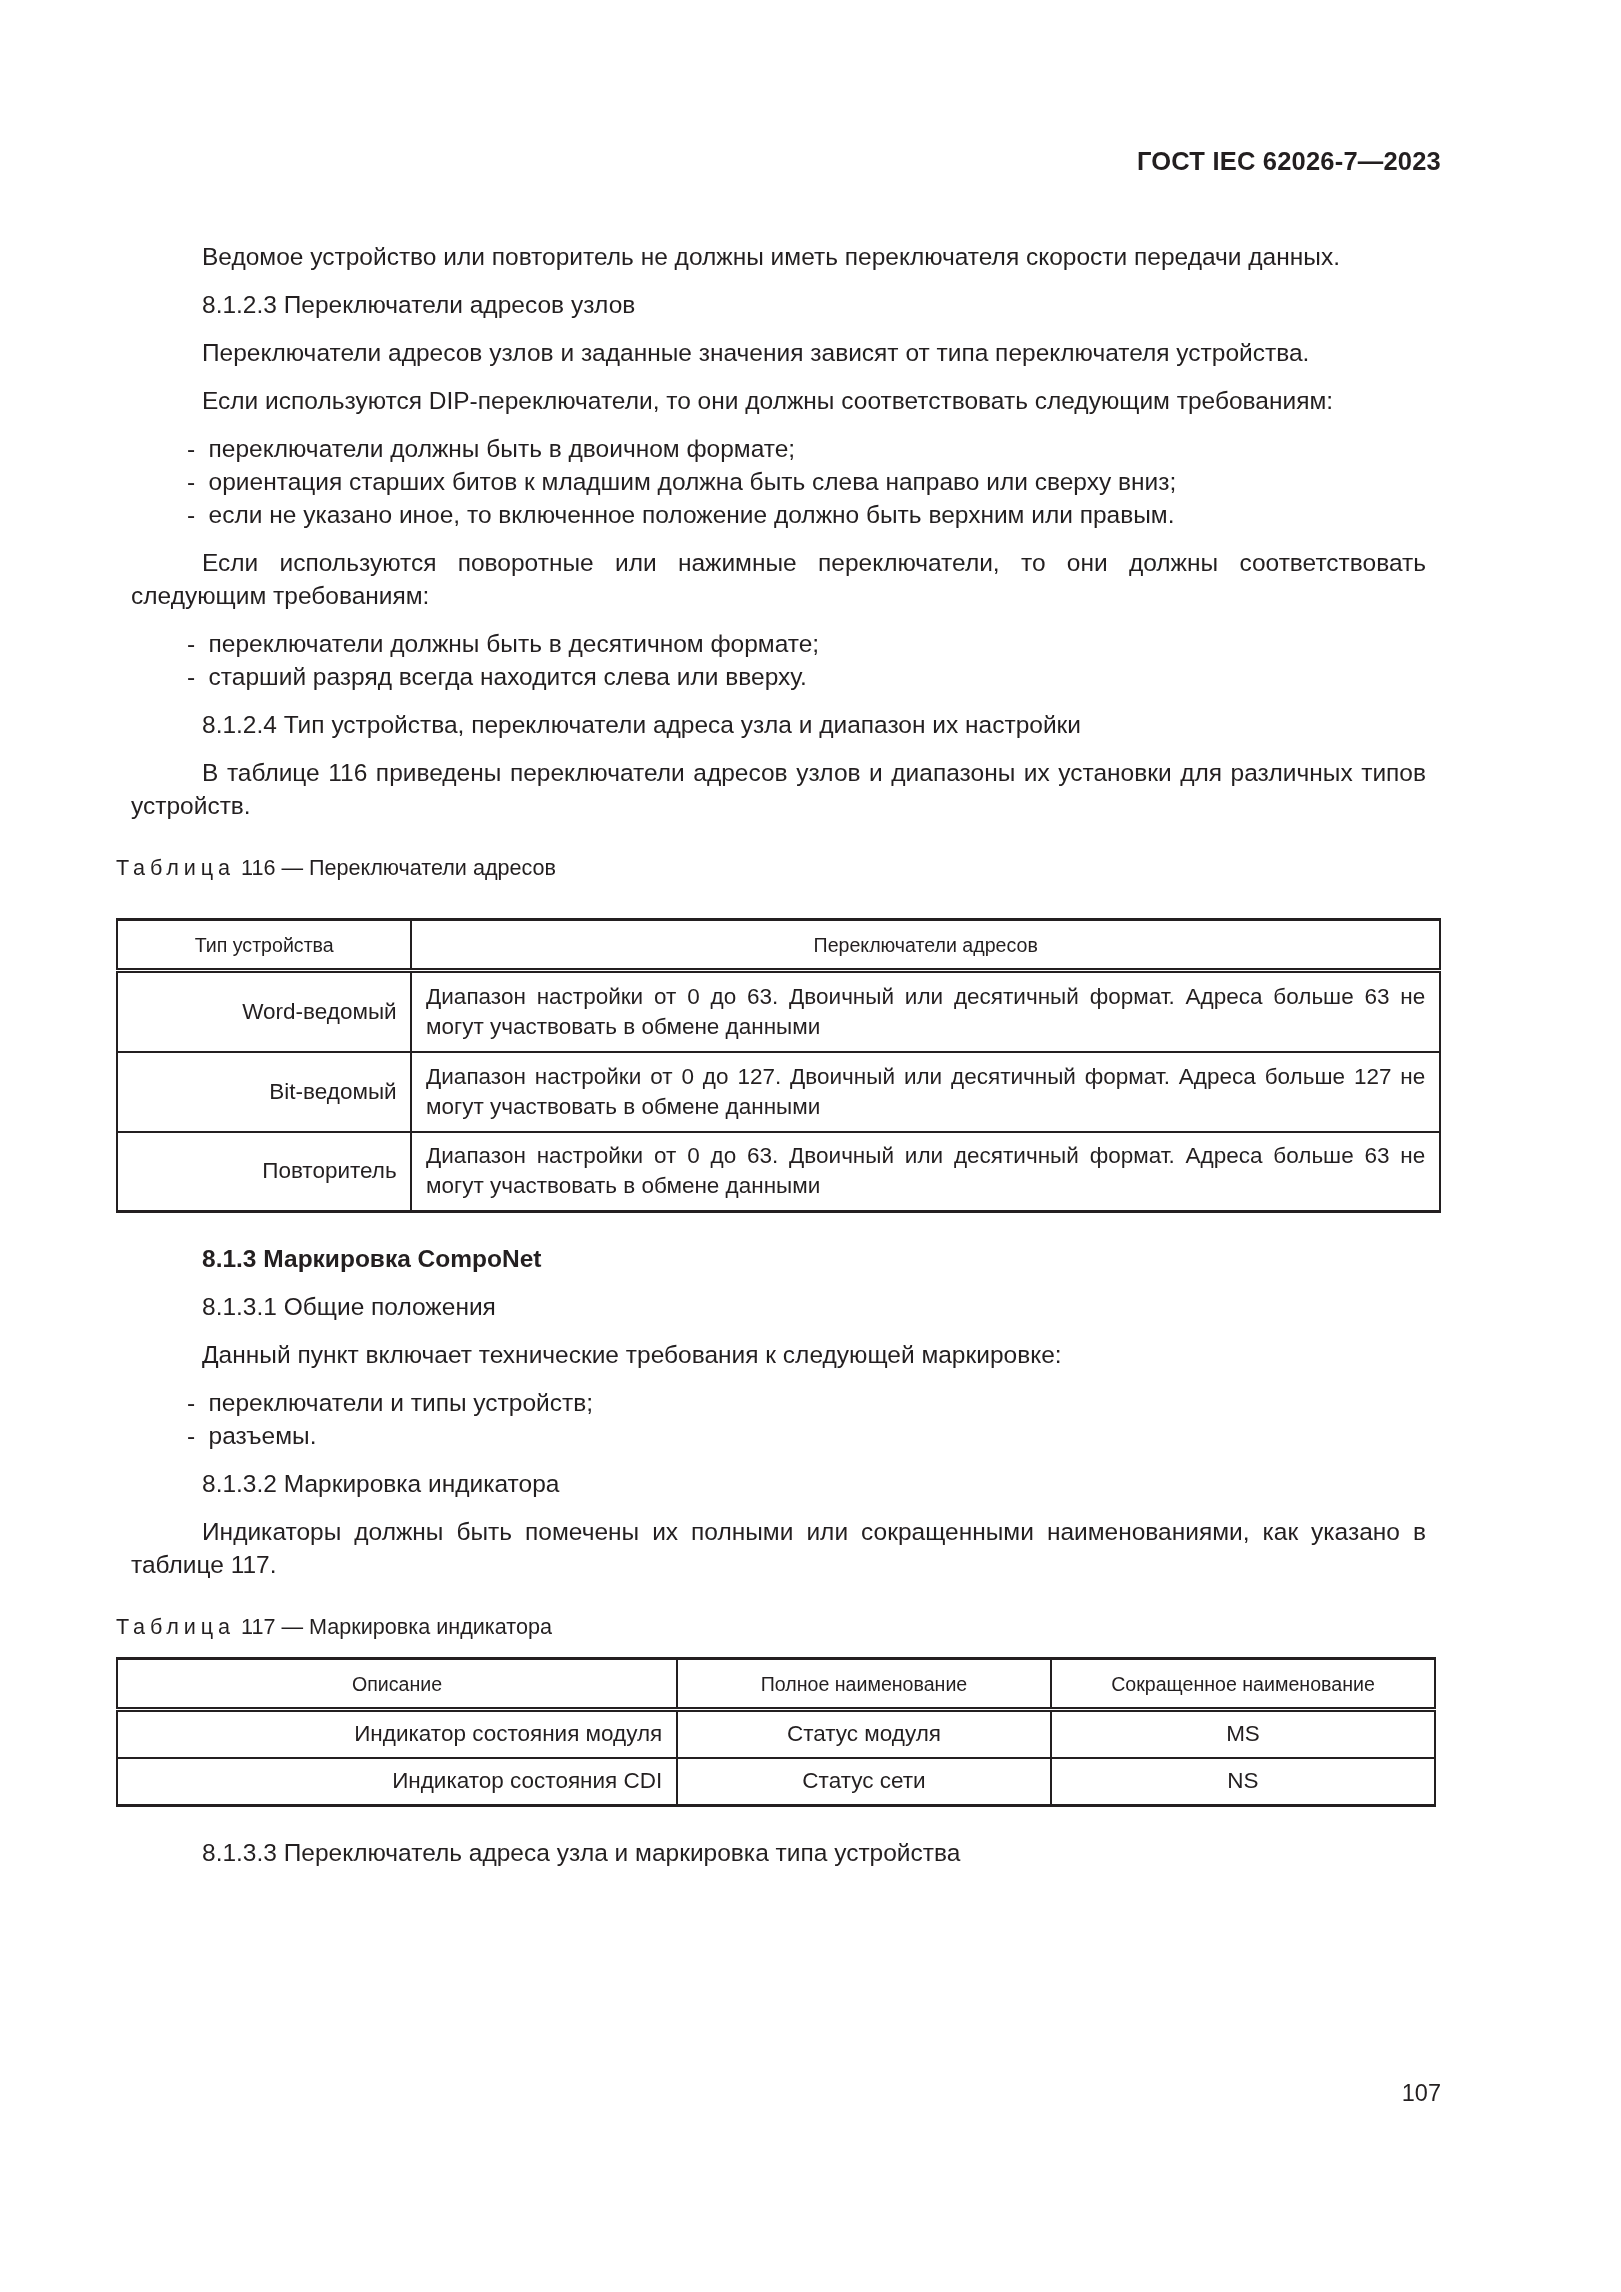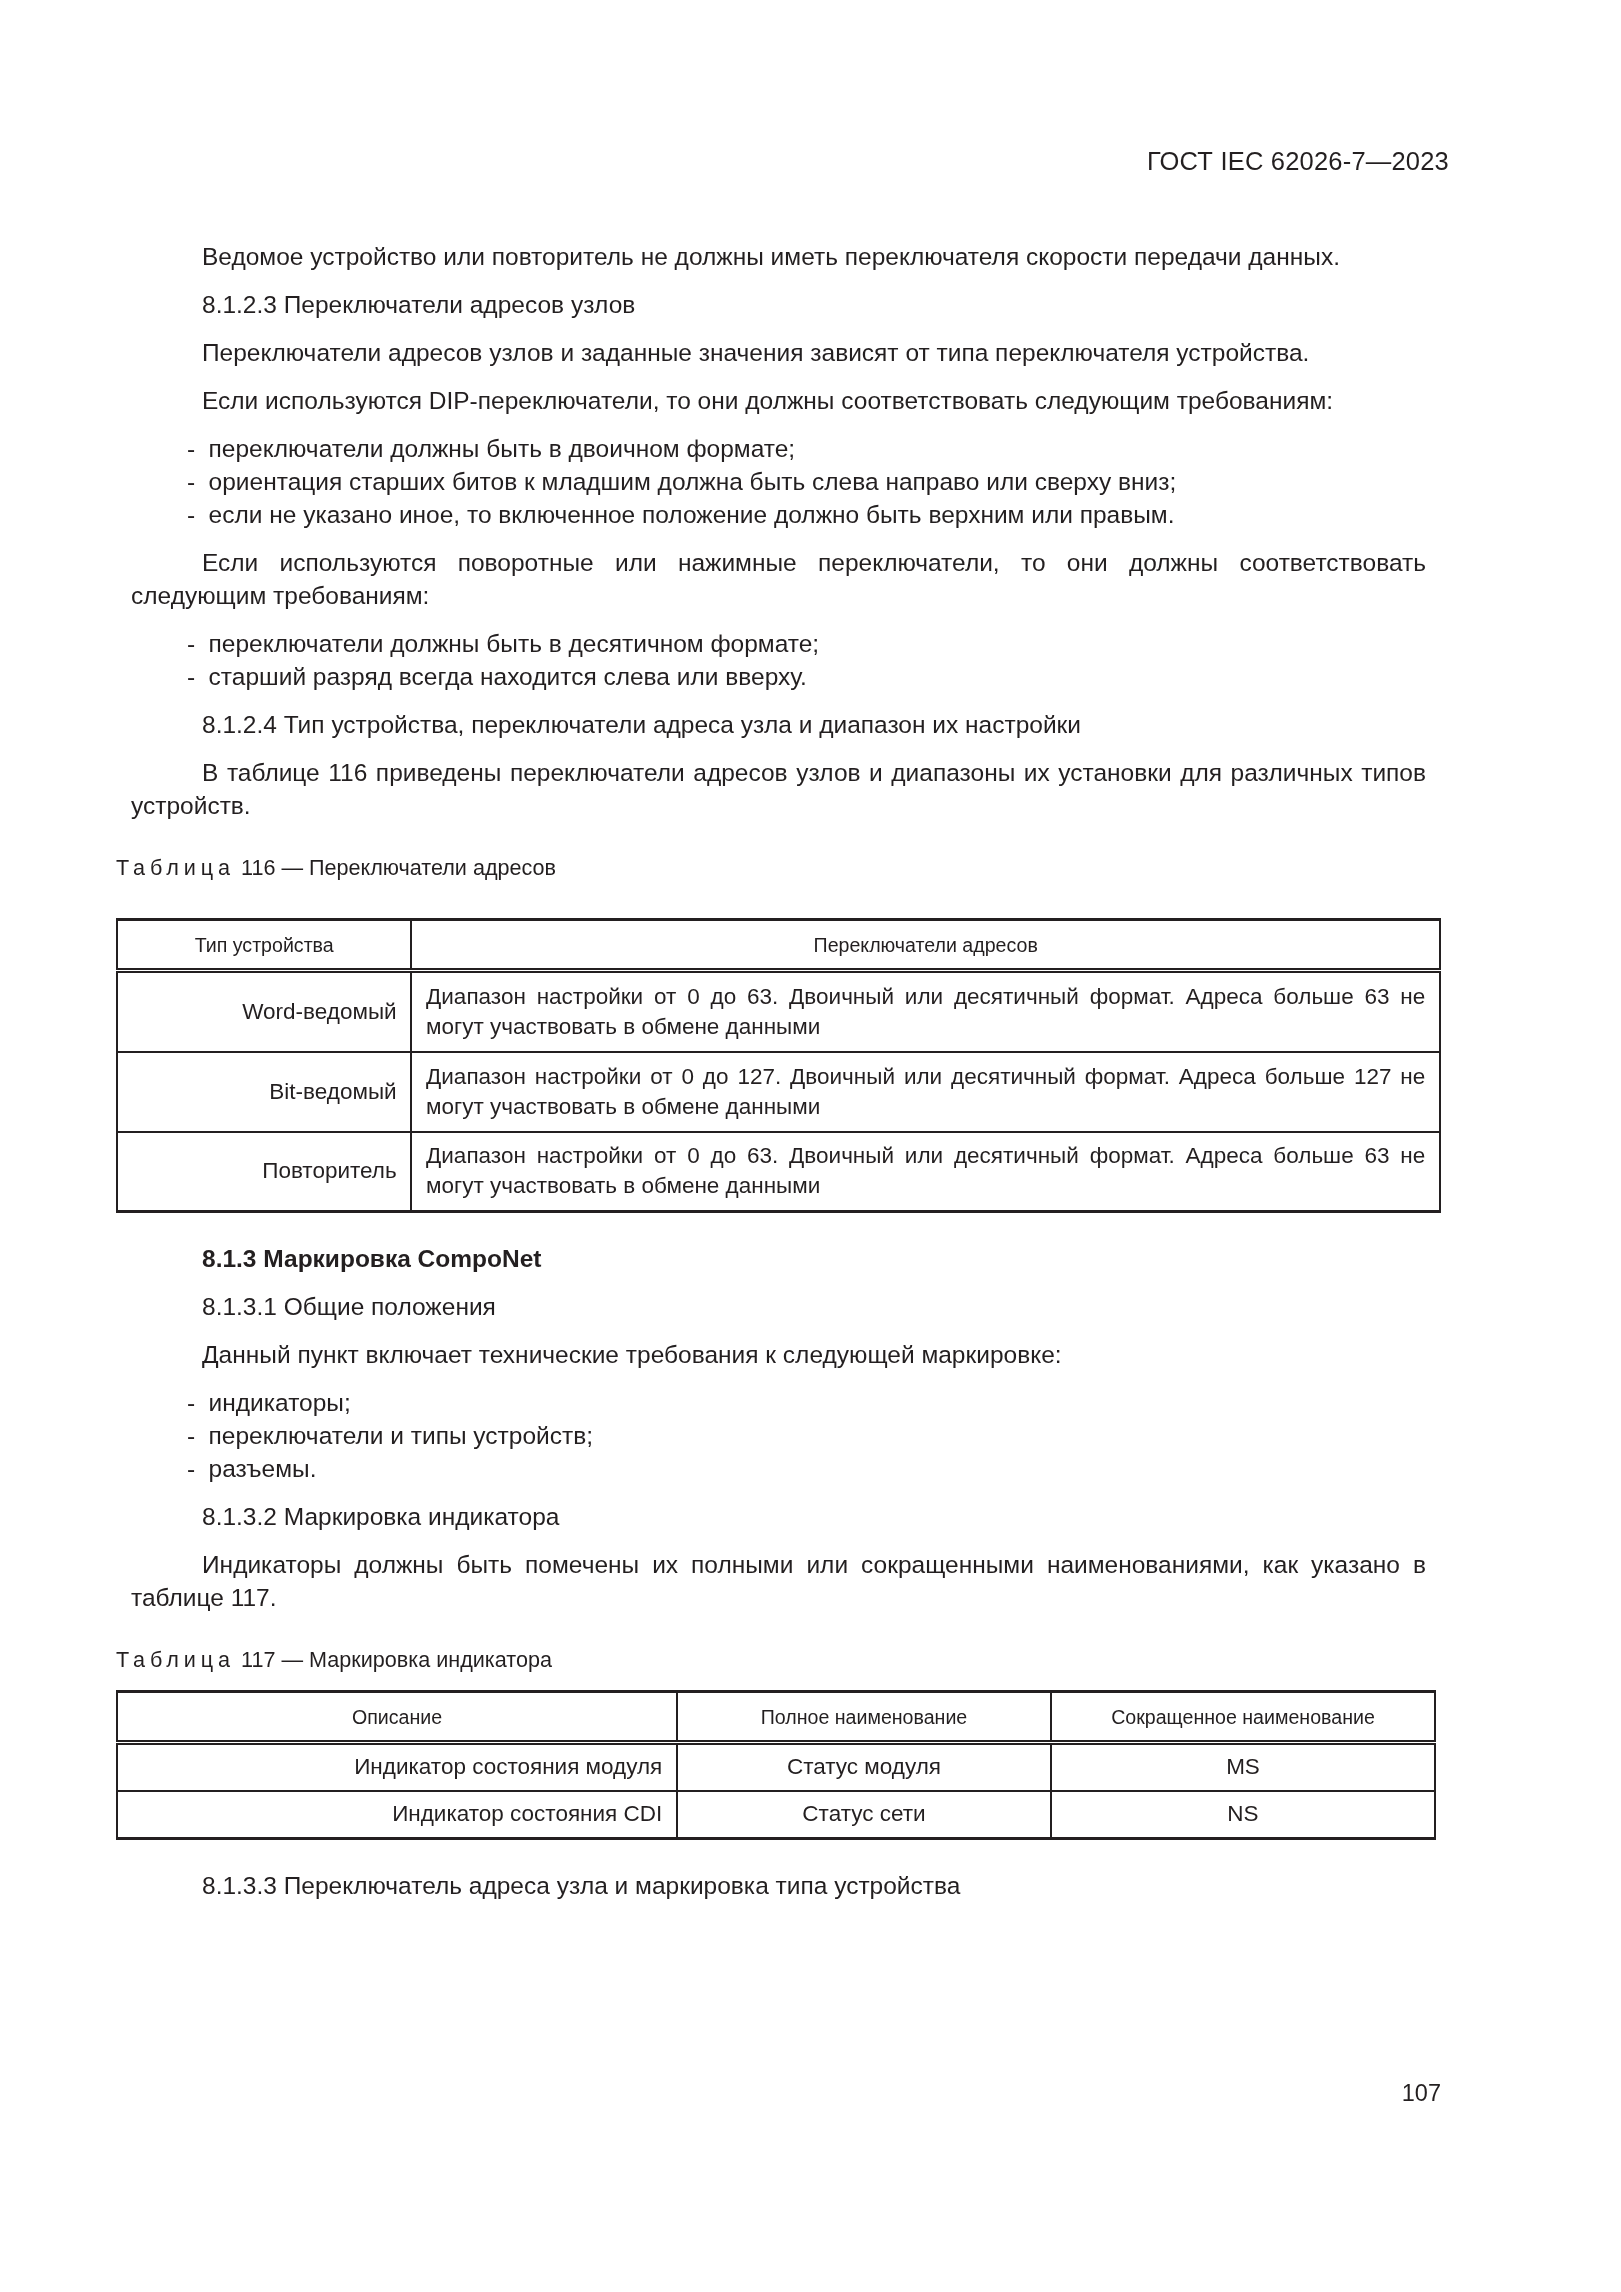--- a/index.html
+++ b/index.html
@@ -1,22 +1,22 @@
 <!DOCTYPE html>
 <html><head>
 <meta charset="utf-8">
 <style>
   html, body { margin: 0; padding: 0; background: #ffffff; }
   body {
     width: 1621px; height: 2293px; position: relative; overflow: hidden;
     font-family: "Liberation Sans", sans-serif; color: #231f20;
   }
   .header {
-    position: absolute; right: 172px; top: 147px;
-    font-weight: normal; font-size: 25.5px; letter-spacing: 0.2px;
+    position: absolute; right: 180px; top: 147px;
+    font-weight: bold; font-size: 25.5px; letter-spacing: 0.2px;
   }
   .body-text { position: absolute; left: 116px; top: 225px; width: 1325px; font-size: 24.5px; line-height: 33px; }
   .p { margin: 15px; text-align: justify; }
   .ind { text-indent: 71px; }
   .li { margin: 0; padding-left: 71px; }
   .li .dash { display: inline-block; width: 21.6px; }
   .b { font-weight: bold; }
   .caption { margin: 29px 0 13.7px 0; font-size: 21.6px; }
   .caption .spaced { letter-spacing: 4.9px; }
   table { border-collapse: collapse; width: 100%; font-size: 22.5px; line-height: 30px; }
@@ -73,21 +73,20 @@
     <tr class="row">
       <td class="c1">Повторитель</td>
       <td class="c2">Диапазон настройки от 0 до 63. Двоичный или десятичный формат. Адреса больше 63 не могут участвовать в обмене данными</td>
     </tr>
   </tbody>
     </table>
 
   <p class="p ind b" style="margin-top:29px">8.1.3 Маркировка CompoNet</p>
   <p class="p ind">8.1.3.1 Общие положения</p>
   <p class="p ind">Данный пункт включает технические требования к следующей маркировке:</p>
-  <p class="li"><span class="dash">-</span><span>индикаторы;</span></p>
   <p class="li"><span class="dash">-</span><span>переключатели и типы устройств;</span></p>
   <p class="li"><span class="dash">-</span><span>разъемы.</span></p>
   <p class="p ind">8.1.3.2 Маркировка индикатора</p>
   <p class="p ind">Индикаторы должны быть помечены их полными или сокращенными наименованиями, как указано в таблице 117.</p>
 
   <div class="caption">
     <span class="spaced">Таблица</span>
     <span>117 — Маркировка индикатора</span>
   </div>
   <table class="t117">

